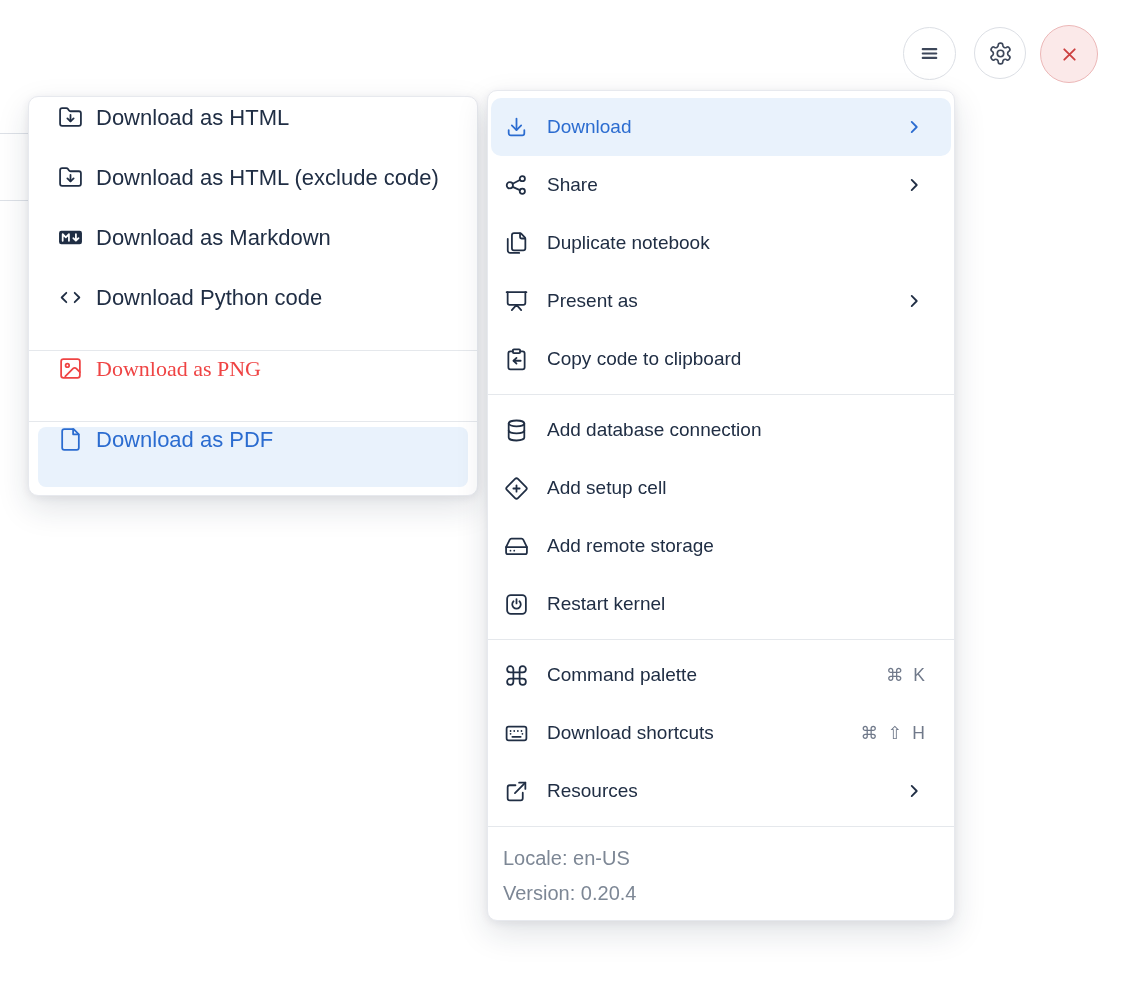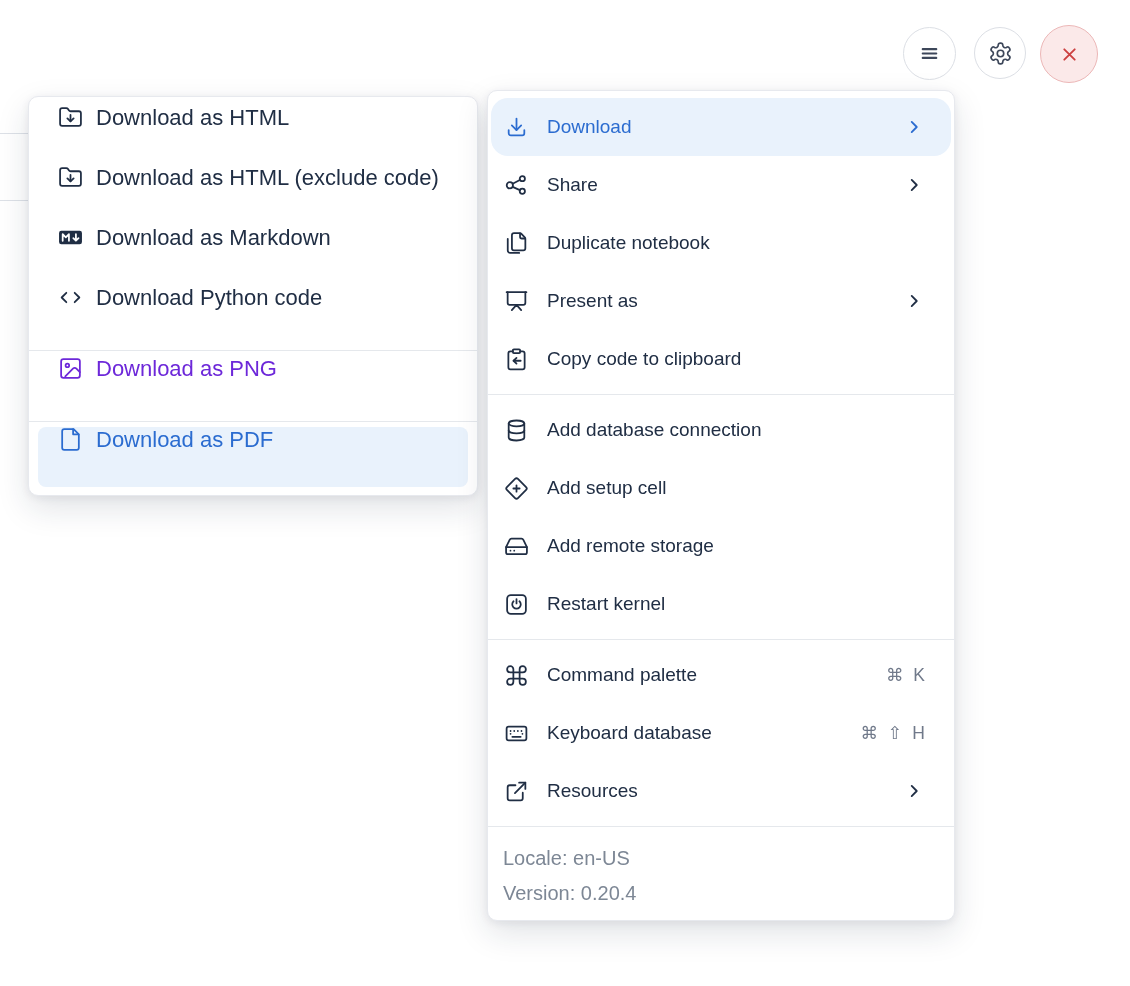--- a/index.html
+++ b/index.html
@@ -36,25 +36,25 @@
 
   
   .dl-item {
     display:flex; align-items:flex-start; gap:13px; height:60px;
     margin:0 9px; padding:0 12px 0 20px; border-radius:8px;
     font-size:22px; cursor:pointer;
   }
   
   .mm-item {
     display:flex; align-items:center; gap:18px; height:58px;
-    margin:0 3px; padding:0 26px 0 13px; border-radius:17px;
+    margin:0 3px; padding:0 26px 0 13px; border-radius:10px;
     font-size:19px; cursor:pointer;
   }
   .is-active { background:#e9f2fc; color:#2b6cd0; }
-  .is-disabled { color:#6d28d9; cursor:default; }
+  .is-disabled { color:#ef4444; cursor:default;font-family:Liberation Serif, serif; }
   .grow { flex:1 1 auto; }
   .shortcut { color:#70798a; font-size:17.5px; word-spacing:5px; white-space:nowrap; }
   .separator { height:1px; background:#e5e8ec; margin:6px 0; }
   .lm-sep { margin:5px 0; }
 
   .menu-footer { padding:8px 0 2px 15px; }
   .footer-line { font-size:20px; color:#7d8795; line-height:35px; }
 </style>
 </head>
 <body>
@@ -245,21 +245,21 @@
     <span class="grow">Command palette</span>
     <span class="shortcut">⌘ K</span>
   </div>
 
   <div class="mm-item">
     <svg class="ic" viewBox="0 0 24 24">
       <rect x="2.5" y="5.5" width="19" height="13" rx="2"></rect>
       <path d="M6.3 9.6h.01 M9.8 9.6h.01 M13.3 9.6h.01 M16.8 9.6h.01 M6.3 12.3h.01 M17.7 12.3h.01"></path>
       <path d="M8 15.2h8"></path>
     </svg>
-    <span class="grow">Keyboard database</span>
+    <span class="grow">Download shortcuts</span>
     <span class="shortcut">⌘ ⇧ H</span>
   </div>
 
   <div class="mm-item">
     <svg class="ic" viewBox="0 0 24 24">
       <path d="M14.5 3.5h6v6"></path>
         <path d="M10.5 13.5 20.5 3.5"></path>
       <path d="M18 13.2v5.3a2 2 0 0 1-2 2H5.5a2 2 0 0 1-2-2V8a2 2 0 0 1 2-2H11"></path>
     </svg>
     <span class="grow">Resources</span>

